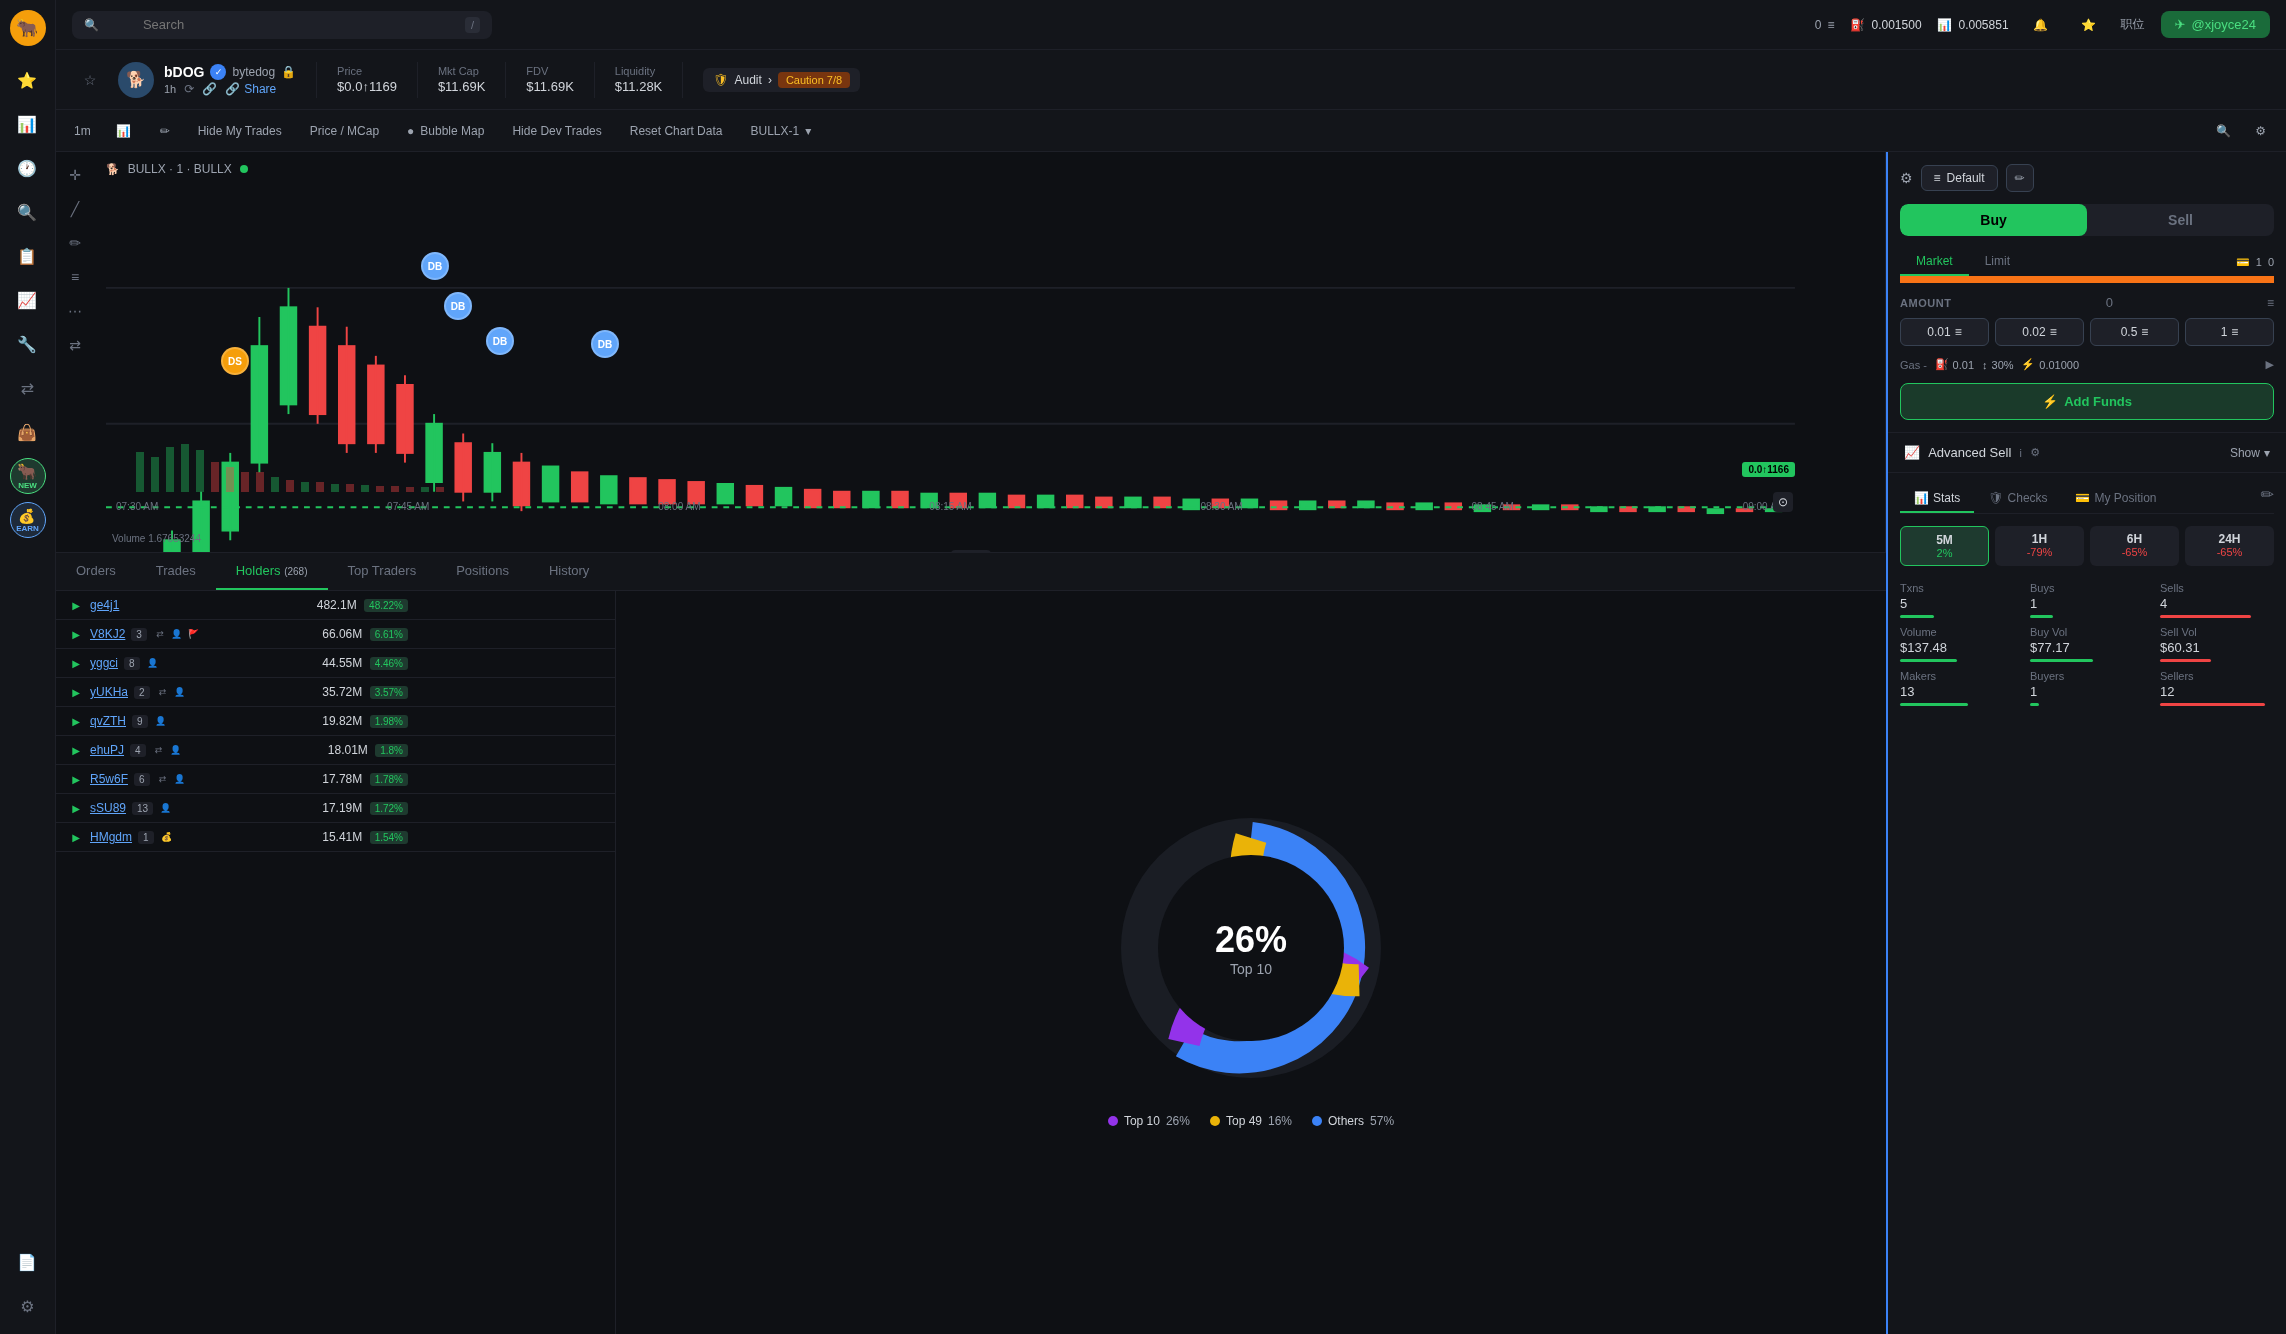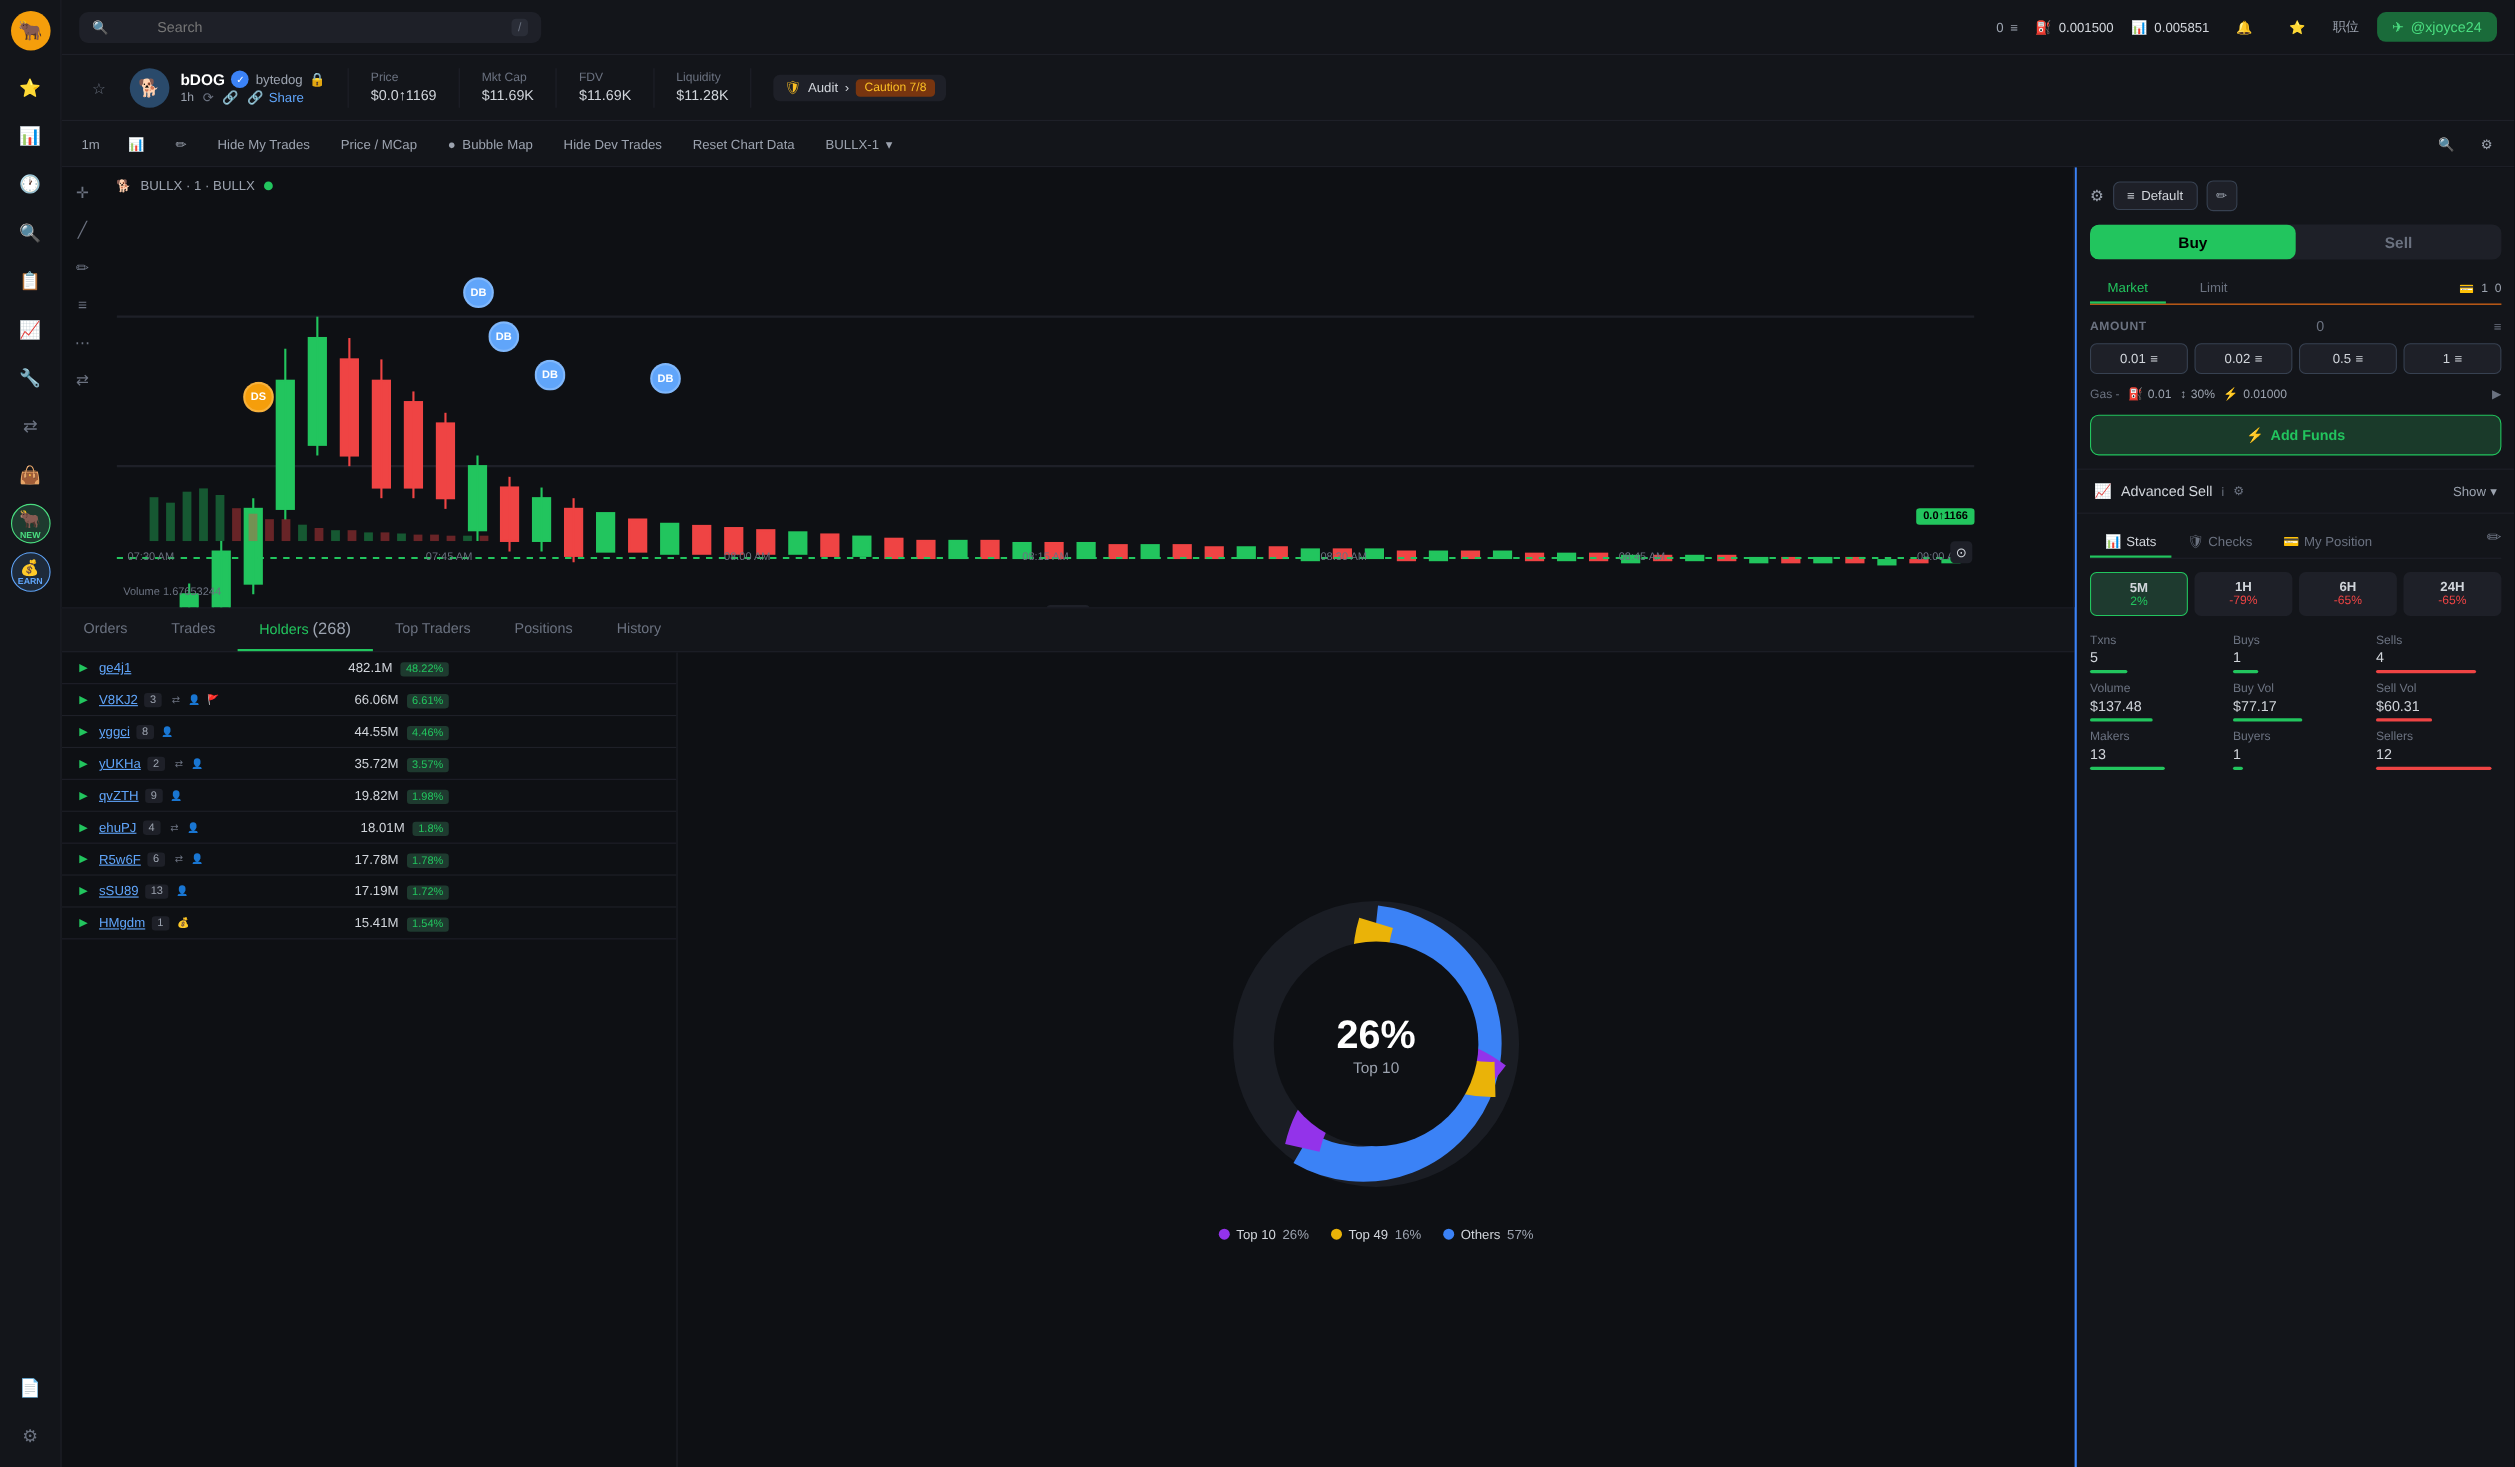--- a/index.html
+++ b/index.html
@@ -402,21 +402,21 @@
       border-bottom: 2px solid transparent;
       font-size: 13px;
       white-space: nowrap;
     }
     .tab-item.active {
       color: #22c55e;
       border-bottom-color: #22c55e;
     }
     .tab-count {
       color: #9ca3af;
-      font-size: 15px;
+      font-size: 10px;
       text-align: center;
     }
 
     
     .bottom-content {
       flex: 1;
       display: flex;
       overflow: hidden;
     }
 
@@ -609,23 +609,23 @@
       padding: 8px;
       text-align: center;
       cursor: pointer;
       font-size: 14px;
       font-weight: 600;
     }
     .bs-tab.buy { background: #22c55e; color: #000; border-radius: 8px; }
     .bs-tab.sell { color: #6b7280; }
     .market-limit-tabs {
       display: flex;
-      gap: 15px;
+      gap: 0;
       margin-bottom: 12px;
-      border-bottom: 1px solid #f97316;
+      border-bottom: 7px solid #f97316;
     }
     .ml-tab {
       padding: 6px 16px;
       color: #6b7280;
       cursor: pointer;
       font-size: 12px;
       border-bottom: 2px solid transparent;
     }
     .ml-tab.active {
       color: #22c55e;

